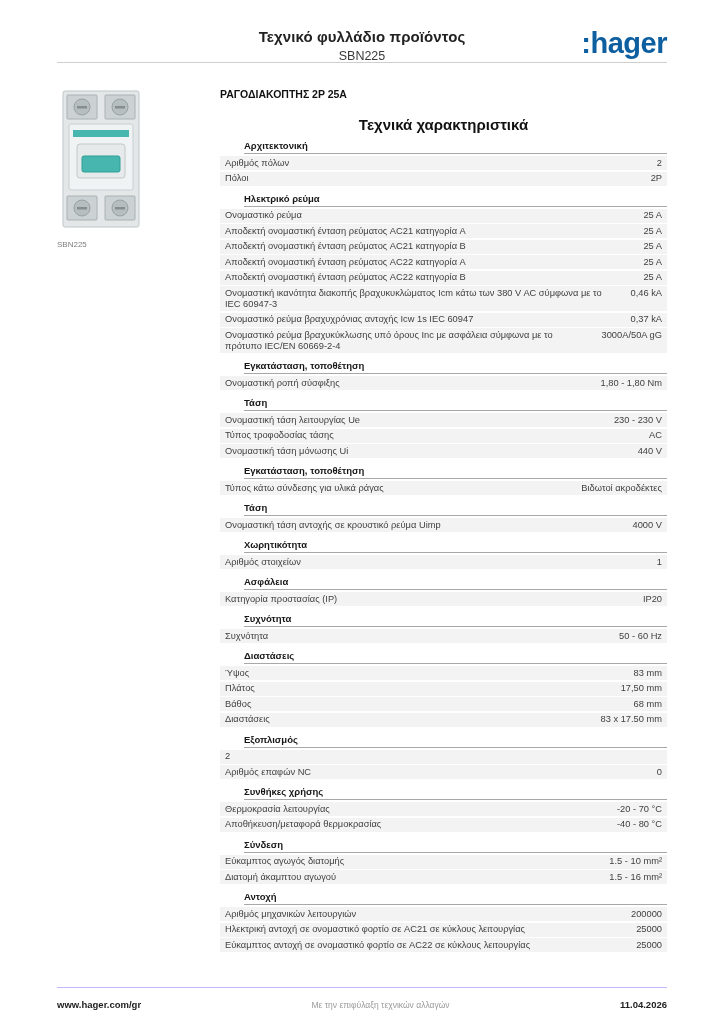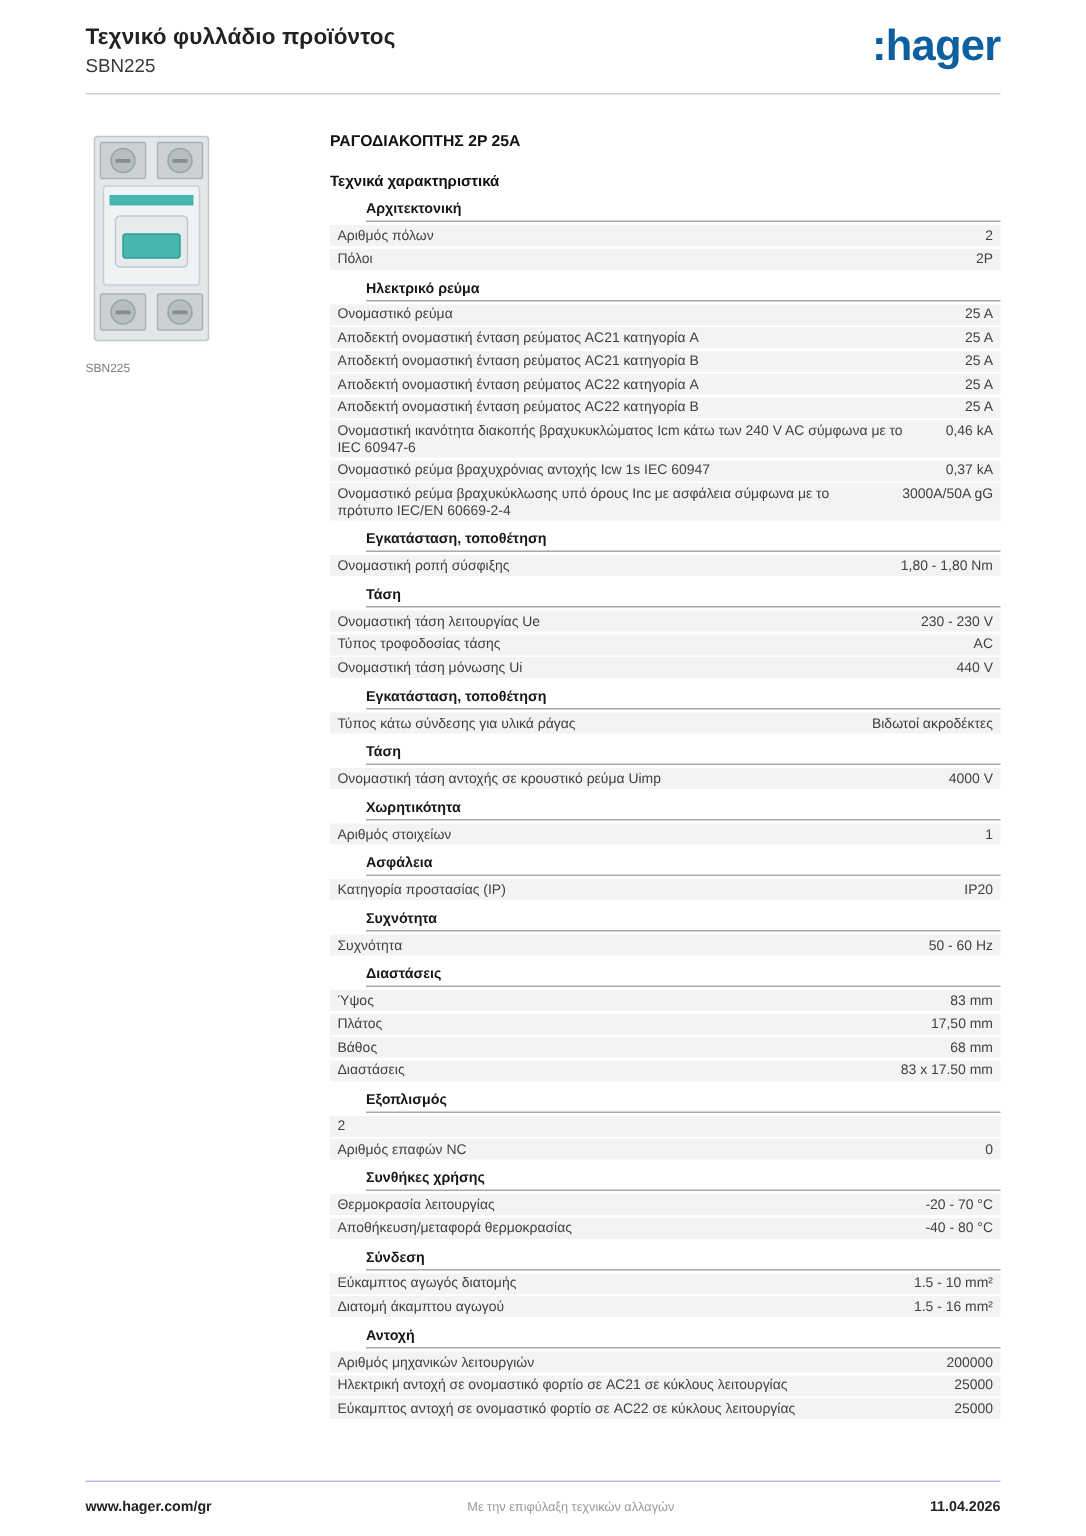--- a/index.html
+++ b/index.html
@@ -2,34 +2,34 @@
 <html><head>
 <meta charset="utf-8">
 <style>
   html,body { margin:0; padding:0; background:#ffffff; }
   .page {
     position:relative; width:724px; height:1024px; background:#ffffff;
     font-family:"Liberation Sans", sans-serif; overflow:hidden;
     margin:0 auto; box-sizing:border-box;
   }
   
-  .header { position:absolute; left:57px; right:57px; top:16px; }
+  .header { position:absolute; left:57px; right:57px; top:28px;text-align:center; }
   .header-title { font-size:15px; font-weight:bold; color:#222; letter-spacing:.1px; }
   .header-sub { font-size:12.5px; color:#3a3a3a; margin-top:4px; }
   .logo { position:absolute; right:0; top:0; font-size:29px; font-weight:bold;
           color:#0e5fa0; letter-spacing:-0.5px; line-height:30px; }
   .header-rule { position:absolute; left:57px; right:57px; top:62px;
                  border-top:1px solid #cfcfcf; height:0; }
   
   .content { position:absolute; left:57px; right:57px; top:88px; bottom:50px; display:flex; }
   aside.product-col { width:163px; flex:0 0 163px; }
   .caption { font-size:8px; color:#7d7d7d; margin-top:6px; }
   main.specs-col { flex:1; min-width:0; }
   .prod-name { font-size:10.5px; font-weight:bold; color:#111; }
-  .tech-title { font-size:10px; font-weight:bold; color:#111; margin-top:16px; }
+  .tech-title { font-size:15px; font-weight:bold; color:#111; margin-top:16px;text-align:center; }
   .sec-heading { font-size:9.5px; font-weight:bold; color:#161616; line-height:11px;
                  margin-top:7px; padding-bottom:2px; border-bottom:1px solid #a8a8a8;
                  margin-bottom:2px;margin-left:24px; }
   .spec-row { display:flex; align-items:flex-start; gap:12px;
               background:#f3f3f3; padding:1.5px 5px; margin-bottom:1.5px;
               font-size:9.3px; line-height:11px; color:#3f3f3f; }
   .spec-label { flex:1 1 auto; }
   .spec-value { flex:0 0 auto; white-space:nowrap; text-align:right; }
   
   footer { position:absolute; left:57px; right:57px; bottom:14px;
@@ -106,21 +106,21 @@
           </div>
           <div class="spec-row">
             <span class="spec-label">Αποδεκτή ονομαστική ένταση ρεύματος AC22 κατηγορία A</span>
             <span class="spec-value">25 A</span>
           </div>
           <div class="spec-row">
             <span class="spec-label">Αποδεκτή ονομαστική ένταση ρεύματος AC22 κατηγορία B</span>
             <span class="spec-value">25 A</span>
           </div>
           <div class="spec-row">
-            <span class="spec-label">Ονομαστική ικανότητα διακοπής βραχυκυκλώματος Icm κάτω των 240 V AC σύμφωνα με το IEC 60947-6</span>
+            <span class="spec-label">Ονομαστική ικανότητα διακοπής βραχυκυκλώματος Icm κάτω των 380 V AC σύμφωνα με το IEC 60947-3</span>
             <span class="spec-value">0,46 kA</span>
           </div>
           <div class="spec-row">
             <span class="spec-label">Ονομαστικό ρεύμα βραχυχρόνιας αντοχής Icw 1s IEC 60947</span>
             <span class="spec-value">0,37 kA</span>
           </div>
           <div class="spec-row">
             <span class="spec-label">Ονομαστικό ρεύμα βραχυκύκλωσης υπό όρους Inc με ασφάλεια σύμφωνα με το πρότυπο IEC/EN 60669-2-4</span>
             <span class="spec-value">3000A/50A gG</span>
           </div>

